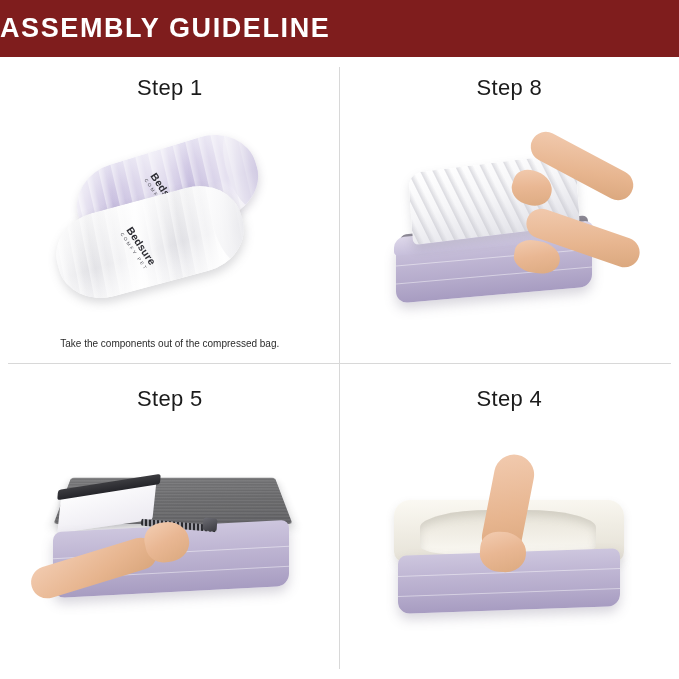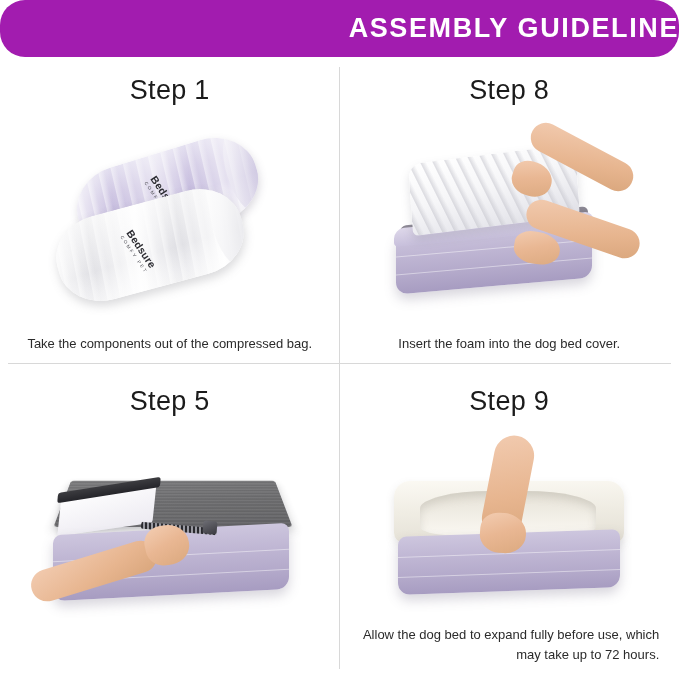--- a/index.html
+++ b/index.html
@@ -12,22 +12,22 @@
   #page {
     position: relative;
     width: 679px; height: 679px;
     background: #ffffff;
     display: flex; flex-direction: column;
   }
 
   
   .header {
     height: 57px; flex: 0 0 57px;
-    background: #a21caf;
-    display: flex; align-items: center; justify-content: flex-end; border-radius: 25px;
+    background: #7f1d1d;
+    display: flex; align-items: center; justify-content: flex-start;
   }
   .header-title {
     color: #ffffff;
     font-size: 27px;
     font-weight: bold;
     letter-spacing: 1.6px;
     text-transform: uppercase;
     font-family: "Liberation Sans", sans-serif;
   }
 
@@ -43,37 +43,37 @@
   .vline { left: 339px; top: 10px; width: 1px; height: 602px; }
   .hline { left: 8px; top: 306px; width: 663px; height: 1px; }
 
   .cell {
     position: relative;
     display: flex; flex-direction: column;
     align-items: center;
     padding: 18px 16px 10px;
   }
   .step-title {
-    font-size: 27px;
+    font-size: 22px;
     font-weight: normal;
     color: #1b1b1b;
     letter-spacing: .3px;
     margin-bottom: 4px;
   }
   .art {
     flex: 1 1 auto;
     width: 100%;
     display: flex; align-items: center; justify-content: center;
     position: relative;
   }
   .caption {
-    font-size: 13px;
+    font-size: 10px;
     line-height: 20px;
     color: #2b2b2b;
-    text-align: right;
+    text-align: left;
     max-width: 300px;
     padding-bottom: 4px;
   }
 
   
   .scene { position: relative; width: 250px; height: 165px; }
 
   
   .roll {
     position: absolute;
@@ -295,21 +295,20 @@
             <div class="bed-seam" style="top:40px"></div>
           </div>
           <div class="s2-lip"></div>
           <div class="s2-foam"></div>
           <div class="arm s2-arm-a"></div>
           <div class="hand s2-hand-a"></div>
           <div class="arm s2-arm-b"></div>
           <div class="hand s2-hand-b"></div>
         </div>
       </div>
-      <div class="caption">Insert the foam into the dog bed cover.</div>
     </div>
 
     <div class="cell">
       <div class="step-title">Step 5</div>
       <div class="art">
         <div class="scene">
           <div class="s3-top"></div>
           <div class="s3-flap"></div>
           <div class="s3-flap-edge"></div>
           <div class="bed-base s3-base">
@@ -318,30 +317,29 @@
           </div>
           <div class="s3-zip"></div>
           <div class="s3-slider"></div>
           <div class="arm s3-arm"></div>
           <div class="hand s3-hand"></div>
         </div>
       </div>
     </div>
 
     <div class="cell">
-      <div class="step-title">Step 9</div>
+      <div class="step-title">Step 4</div>
       <div class="art">
         <div class="scene">
           <div class="s4-bolster"></div>
           <div class="s4-inner"></div>
           <div class="bed-base s4-base">
             <div class="bed-seam" style="top:20px"></div>
             <div class="bed-seam" style="top:40px"></div>
           </div>
           <div class="arm s4-arm"></div>
           <div class="hand s4-hand"></div>
         </div>
       </div>
-      <div class="caption">Allow the dog bed to expand fully before use, which may take up to 72 hours.</div>
     </div>
 
   </div>
 </div>
 
 </body></html>

